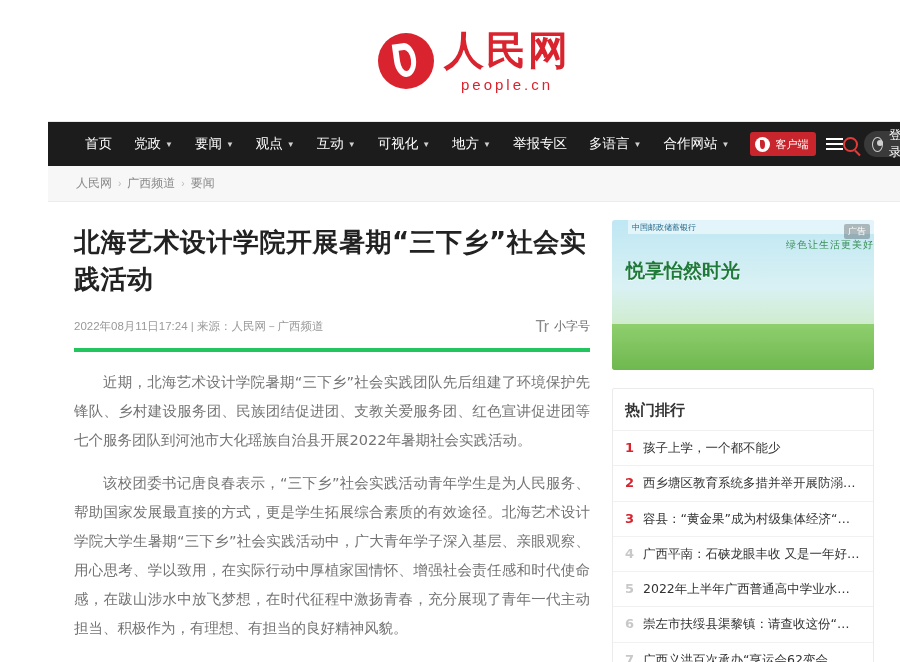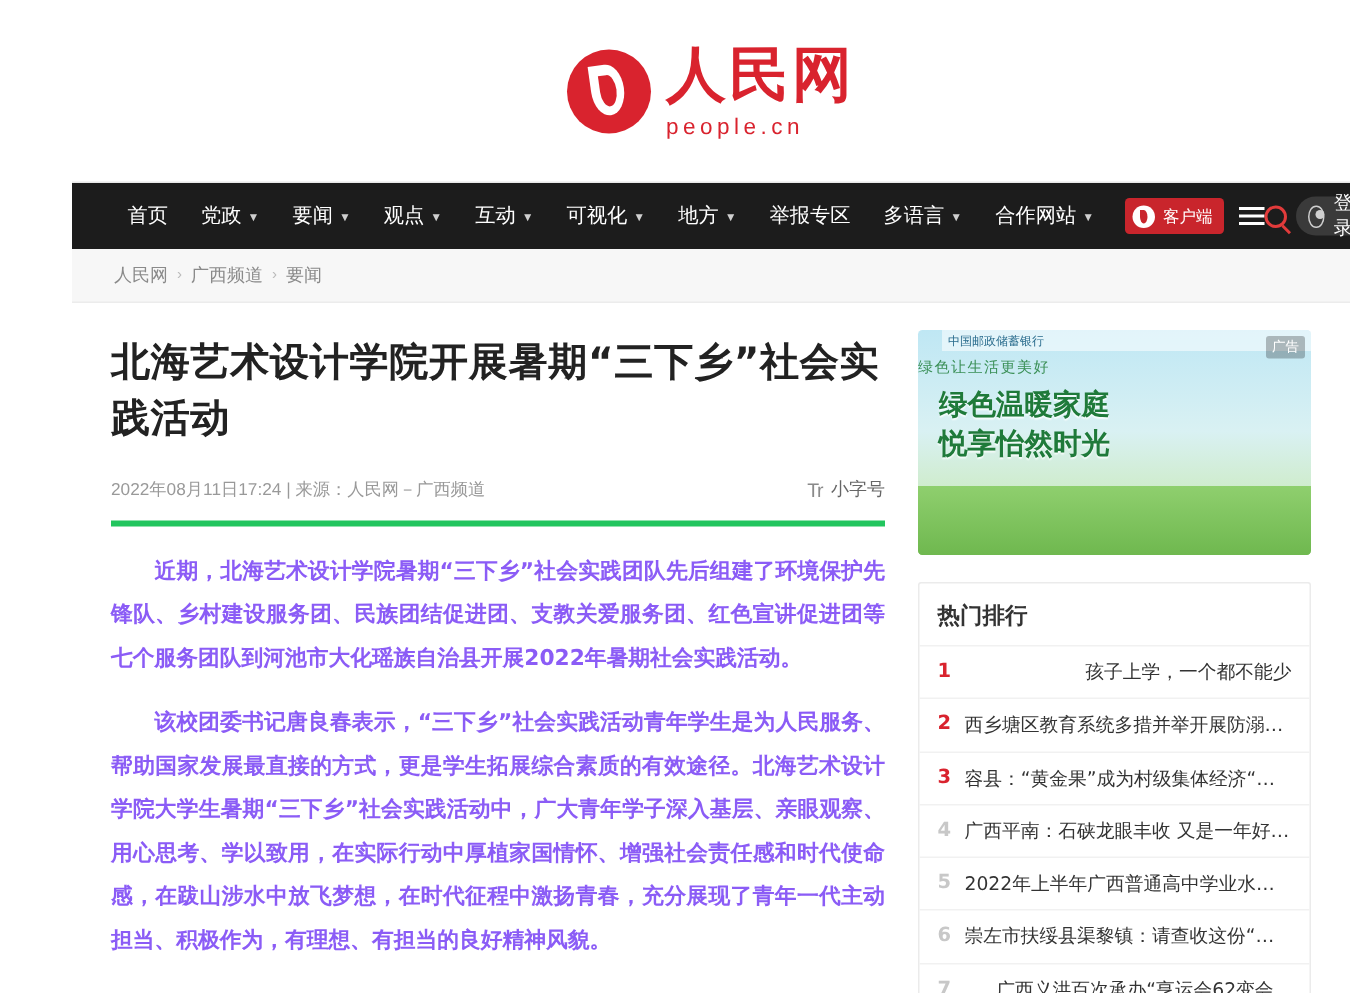--- a/index.html
+++ b/index.html
@@ -45,21 +45,21 @@
     z-index: 2;
     transform: rotate(-8deg);
   }
   .logo-text { line-height: 1; }
   .logo-cn {
     font-size: 40px; font-weight: bold; color: #d9232e; letter-spacing: 2px;
     font-family: "DejaVu Sans", "Liberation Sans", sans-serif;
   }
   .logo-en {
     font-size: 15px; color: #d9232e; letter-spacing: 3px; margin-top: 7px;
-    text-align: left;
+    text-align: center;
   }
 
   
   .navbar {
     height: 44px;
     background: #1c1c1c;
     display: flex;
     align-items: center;
     padding: 0 26px;
     color: #fff;
@@ -161,30 +161,29 @@
     margin: 0 0 20px 0;
   }
   .meta-row {
     display:flex; align-items:center; justify-content: space-between;
     border-bottom: 4px solid #22c55e;
     padding-bottom: 12px;
     margin-bottom: 16px;
   }
   .meta-left { font-size: 11.5px; color: #999; }
   .meta-right { display:flex; align-items:center; gap:6px; font-size: 12px; color:#666;}
-  .meta-right .tt { font-size: 13px; color:#8a8a8a; letter-spacing:-1px;}
+  .meta-right .tt { font-size: 16px; color:#8a8a8a; letter-spacing:-1px;}
   .para {
     font-size: 14.5px;
     line-height: 2.0;
-    color: #8b5cf6;
+    color: #737373;
     text-align: justify;
     text-indent: 2em;
     margin: 0 0 14px 0;
     font-family: "DejaVu Sans", "Liberation Sans", sans-serif;
-    font-weight: bold;
   }
 
   
   .ad-card {
     width: 262px; height: 150px;
     border-radius: 3px;
     position: relative;
     overflow: hidden;
     background: linear-gradient(180deg, #bfe7f4 0%, #d9f1f3 45%, #cfeccd 70%, #a7d98c 100%);
   }
@@ -195,21 +194,21 @@
     z-index: 5;
     margin-left: 28px;
   }
   .ad-topbar {
     position:absolute; left:16px; top:0; width:100%; height:14px;
     background: rgba(255,255,255,0.55);
     font-size: 8px; color:#2a6c8d; display:flex; align-items:center; padding-left:4px;
     z-index: 4;
   }
   .ad-sub {
-    position:absolute; top: 18px; width:100%; text-align:left;
+    position:absolute; top: 18px; width:100%; text-align:right;
     font-size: 10px; color:#3a8f56; letter-spacing: 1px; z-index:4;
   }
   .ad-headline {
     position: absolute; left: 14px; top: 38px; z-index: 4;
     font-family: "DejaVu Sans", "Liberation Sans", sans-serif;
     font-weight: bold;
     color: #1f7a3a;
     font-size: 19px;
     line-height: 1.35;
     text-shadow: 0 1px 1px rgba(255,255,255,0.8);
@@ -249,21 +248,21 @@
     font-family: "DejaVu Sans", "Liberation Sans", sans-serif;
     cursor: pointer;
   }
   .hot-rank {
     font-size: 13px; font-weight: bold; color: #c8c8c8; min-width: 10px;
     line-height: 1.25;
   }
   .hot-rank.top { color: #d9232e; }
   .hot-text {
     flex: 1 1 auto;
-    white-space: nowrap; overflow: hidden; text-overflow: ellipsis; text-align: right;
+    white-space: nowrap; overflow: hidden; text-overflow: ellipsis;
   }
 </style>
 </head>
 <body>
 
 <div class="page">
 
   <div class="logo-band">
     <div class="logo">
       <span class="logo-mark"></span>
@@ -361,21 +360,20 @@
       <p class="para">近期，北海艺术设计学院暑期“三下乡”社会实践团队先后组建了环境保护先锋队、乡村建设服务团、民族团结促进团、支教关爱服务团、红色宣讲促进团等七个服务团队到河池市大化瑶族自治县开展2022年暑期社会实践活动。</p>
       <p class="para">该校团委书记唐良春表示，“三下乡”社会实践活动青年学生是为人民服务、帮助国家发展最直接的方式，更是学生拓展综合素质的有效途径。北海艺术设计学院大学生暑期“三下乡”社会实践活动中，广大青年学子深入基层、亲眼观察、用心思考、学以致用，在实际行动中厚植家国情怀、增强社会责任感和时代使命感，在跋山涉水中放飞梦想，在时代征程中激扬青春，充分展现了青年一代主动担当、积极作为，有理想、有担当的良好精神风貌。</p>
     </div>
 
     <div class="col-side">
 
       <div class="ad-card">
         <div class="ad-topbar">中国邮政储蓄银行</div>
         <div class="ad-sub">绿色让生活更美好</div>
         <div class="ad-headline">
-          <div>绿色温暖家庭</div>
           <div class="l2">悦享怡然时光</div>
         </div>
         <div class="ad-ground"></div>
         <div class="ad-figs">
           <span class="fig a"><span class="head"></span><span class="body"></span></span>
           <span class="fig b"><span class="head"></span><span class="body"></span></span>
           <span class="fig c"><span class="head"></span><span class="body"></span></span>
           <span class="fig d"><span class="head"></span><span class="body"></span></span>
         </div>
         <div class="ad-tag">广告</div>

